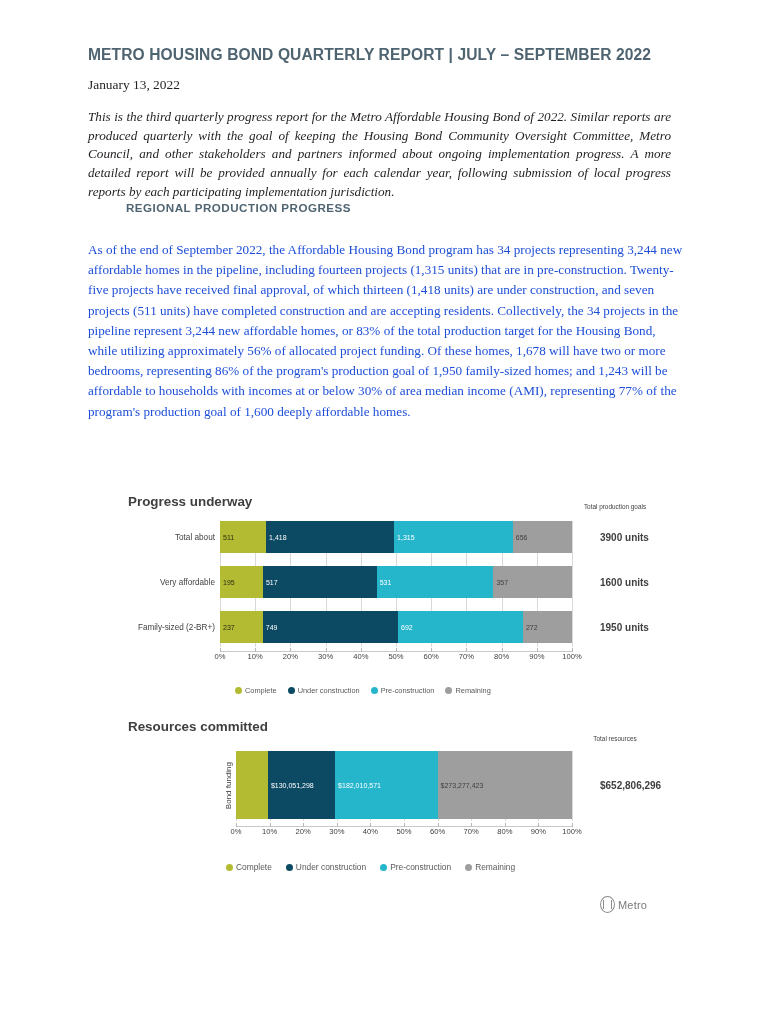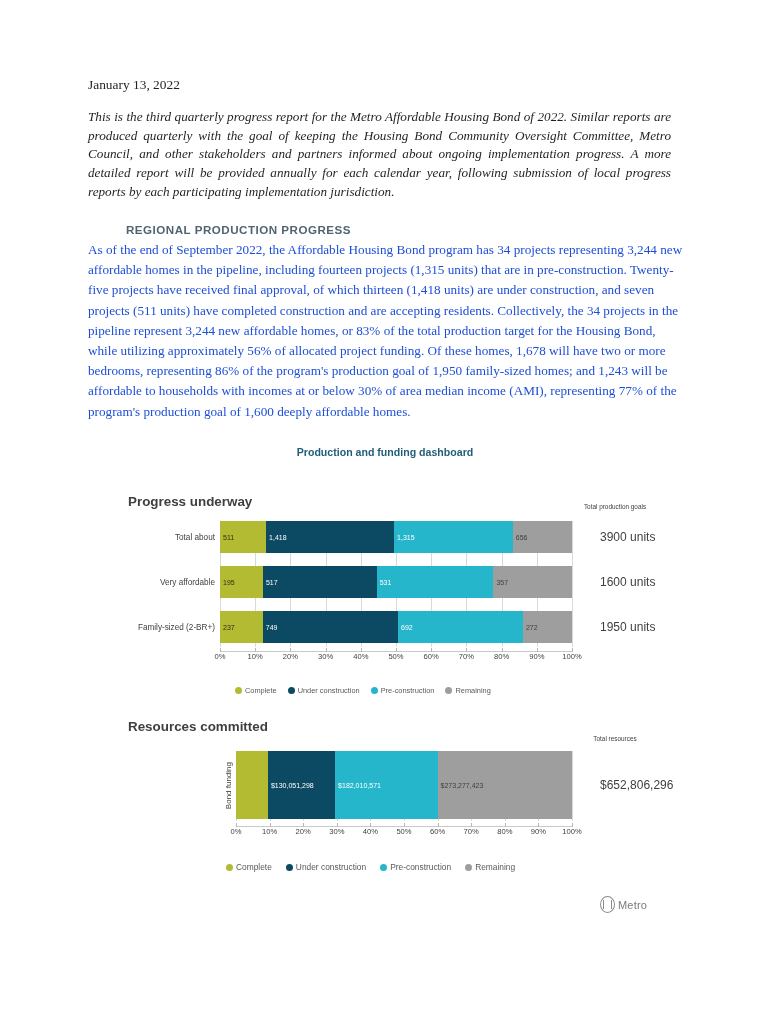--- a/index.html
+++ b/index.html
@@ -22,21 +22,21 @@
   .doc-date {
     position: absolute; left: 88px; top: 77px;
     font-size: 13.4px; color: #231f20;
   }
   .intro {
     position: absolute; left: 88px; top: 108px; width: 583px;
     font-style: italic; font-size: 13.2px; line-height: 1.42;
     text-align: justify; color: #231f20;
   }
   .section-head {
-    position: absolute; left: 88px; top: 223px;
+    position: absolute; left: 88px; top: 201px;
     font-family: "Liberation Sans", sans-serif;
     font-weight: bold; font-size: 11.6px; letter-spacing: .5px;
     color: #4f6471;
     padding-left: 38px;
   }
   .body-copy {
     position: absolute; left: 88px; top: 240px; width: 596px;
     font-size: 13.2px; line-height: 1.53; color: #1d4ed8;
   }
 
@@ -76,21 +76,21 @@
     display: flex; align-items: center;
   }
   .seg span { padding-left: 3px; }
   .seg.remaining { color: #3f3f3f; }
   .seg.complete span { color: #2e2e1a; }
 
   .row-total {
     position: absolute; left: calc(100% + 28px); top: 50%;
     transform: translateY(-50%);
     font-family: "Liberation Sans", sans-serif;
-    font-size: 12px; color: #3f3f3f; white-space: nowrap;
+    font-size: 10px; color: #3f3f3f; white-space: nowrap; font-weight: bold;
   }
 
   .gridlines { position: absolute; top: 0; left: 0; width: 100%; height: 100%; }
   .gridlines i {
     position: absolute; top: 0; bottom: 0; width: 1px;
     background: #d9d9d9;
   }
   .axis { position: absolute; left: 0; width: 100%; height: 14px; }
   .axis .tick {
     position: absolute; top: 0;
@@ -137,26 +137,26 @@
   .metro-word {
     font-family: "Liberation Sans", sans-serif;
     font-size: 11px; color: #7a7a7a; letter-spacing: .2px;
   }
 </style>
 </head>
 <body>
 
 <div class="page">
 
+  <div class="doc-title">METRO HOUSING BOND QUARTERLY REPORT | JULY – SEPTEMBER 2022</div>
   <div class="doc-date">January 13, 2022</div>
   <div class="intro">This is the third quarterly progress report for the Metro Affordable Housing Bond of 2022. Similar reports are produced quarterly with the goal of keeping the Housing Bond Community Oversight Committee, Metro Council, and other stakeholders and partners informed about ongoing implementation progress. A more detailed report will be provided annually for each calendar year, following submission of local progress reports by each participating implementation jurisdiction.</div>
   <div class="section-head">REGIONAL PRODUCTION PROGRESS</div>
   <div class="body-copy">As of the end of September 2022, the Affordable Housing Bond program has 34 projects representing 3,244 new affordable homes in the pipeline, including fourteen projects (1,315 units) that are in pre-construction. Twenty-five projects have received final approval, of which thirteen (1,418 units) are under construction, and seven projects (511 units) have completed construction and are accepting residents. Collectively, the 34 projects in the pipeline represent 3,244 new affordable homes, or 83% of the total production target for the Housing Bond, while utilizing approximately 56% of allocated project funding. Of these homes, 1,678 will have two or more bedrooms, representing 86% of the program's production goal of 1,950 family-sized homes; and 1,243 will be affordable to households with incomes at or below 30% of area median income (AMI), representing 77% of the program's production goal of 1,600 deeply affordable homes.</div>
 
-  <div class="dash-title">Production and funding dashboard</div>
 
   <div class="panel" style="left:128px; top:494px;">
     <div class="panel-title">Progress underway</div>
   </div>
   <div class="total-head" style="left:578px; top:503px;">Total production goals</div>
 
   <div class="chart" id="chart1" style="left:220px; top:521px; width:352px; height:126px;">
     <div class="gridlines" id="grid1">
         <i style="left: 0%;"></i>
         <i style="left: 10%;"></i>

